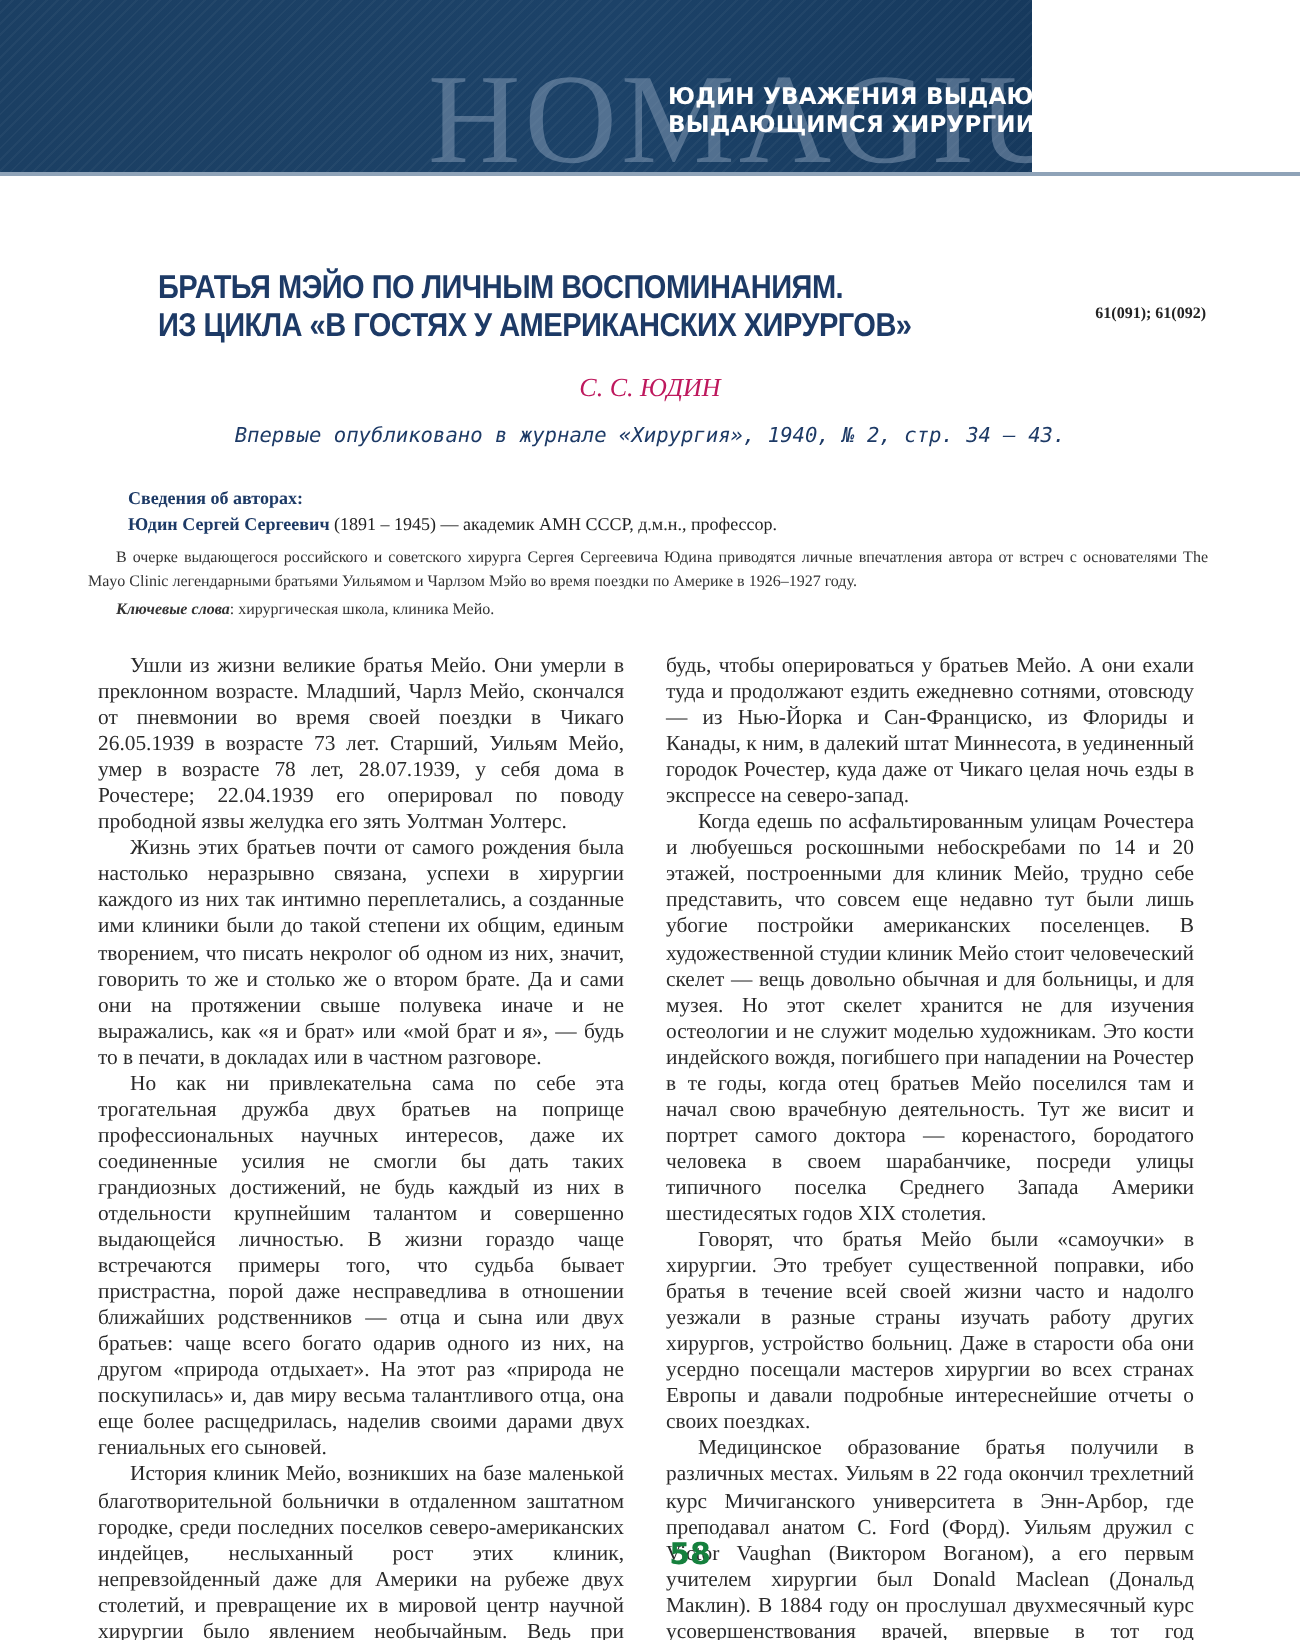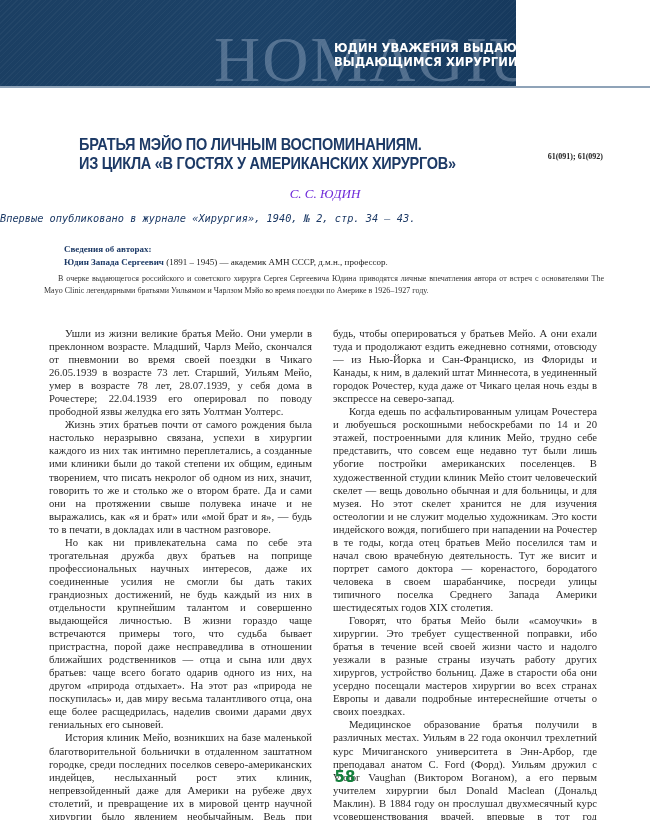--- a/index.html
+++ b/index.html
@@ -29,24 +29,24 @@
   .udc { position: absolute; right: 47px; top: 116px; font-size: 8px; font-weight: bold; color: #222; font-family: "Liberation Serif", serif; margin-top: 36px; }
 
   .title {
     position: absolute; left: 79px; top: 135px;
     font-family: "Liberation Sans", sans-serif; font-weight: bold; font-size: 16.5px;
     color: #1d3a66; line-height: 19px; letter-spacing: -0.3px;
     transform: scaleX(0.88); transform-origin: left top;
   }
   .title div { white-space: nowrap; }
 
-  .author { position: absolute; left: 0; width: 650px; top: 186px; text-align: center; font-style: italic; font-size: 13px; color: #6d28d9; }
+  .author { position: absolute; left: 0; width: 650px; top: 186px; text-align: center; font-style: italic; font-size: 13px; color: #be185d; }
 
   .published {
-    position: absolute; left: 0; width: 650px; top: 212px; text-align: left;
+    position: absolute; left: 0; width: 650px; top: 212px; text-align: center;
     font-family: "DejaVu Sans Mono", monospace; font-style: italic; font-size: 10.3px;
     color: #1d3a66;
   }
 
   .info { position: absolute; left: 64px; top: 243px; font-size: 9px; line-height: 13px; color: #222; }
   .info .info-heading { font-weight: bold; color: #1d3a66; }
   .info .author-name { font-weight: bold; color: #1d3a66; }
 
   .abstract { position: absolute; left: 44px; top: 273px; width: 560px; font-size: 8px; line-height: 11.5px; color: #333; font-family: Liberation Serif, serif; }
   .abstract p { margin: 0; text-indent: 14px; text-align: justify; }
@@ -86,26 +86,29 @@
   <div>ИЗ ЦИКЛА «В ГОСТЯХ У АМЕРИКАНСКИХ ХИРУРГОВ»</div>
 </h1>
 
 <div class="author">С. С. ЮДИН</div>
 
 <div class="published">Впервые опубликовано в журнале «Хирургия», 1940, № 2, стр. 34 – 43.</div>
 
 <section class="info">
   <div class="info-heading">Сведения об авторах:</div>
   <div>
-    <span class="author-name">Юдин Запада Сергеевич</span><span> (1891 – 1945) — академик АМН СССР, д.м.н., профессор.</span>
+    <span class="author-name">Юдин Сергей Сергеевич</span><span> (1891 – 1945) — академик АМН СССР, д.м.н., профессор.</span>
   </div>
 </section>
 
 <section class="abstract">
   <p>В очерке выдающегося российского и советского хирурга Сергея Сергеевича Юдина приводятся личные впечатления автора от встреч с основателями The Mayo Clinic легендарными братьями Уильямом и Чарлзом Мэйо во время поездки по Америке в 1926–1927 году.</p>
+  <p class="keywords">
+    <span class="kw-label">Ключевые слова</span><span>: хирургическая школа, клиника Мейо.</span>
+  </p>
 </section>
 
 <article class="col col-left">
   <p>Ушли из жизни великие братья Мейо. Они умерли в преклонном возрасте. Младший, Чарлз Мейо, скончался от пневмонии во время своей поездки в Чикаго 26.05.1939 в возрасте 73 лет. Старший, Уильям Мейо, умер в возрасте 78 лет, 28.07.1939, у себя дома в Рочестере; 22.04.1939 его оперировал по поводу прободной язвы желудка его зять Уолтман Уолтерс.</p>
   <p>Жизнь этих братьев почти от самого рождения была настолько неразрывно связана, успехи в хирургии каждого из них так интимно переплетались, а созданные ими клиники были до такой степени их общим, единым творением, что писать некролог об одном из них, значит, говорить то же и столько же о втором брате. Да и сами они на протяжении свыше полувека иначе и не выражались, как «я и брат» или «мой брат и я», — будь то в печати, в докладах или в частном разговоре.</p>
   <p>Но как ни привлекательна сама по себе эта трогательная дружба двух братьев на поприще профессиональных научных интересов, даже их соединенные усилия не смогли бы дать таких грандиозных достижений, не будь каждый из них в отдельности крупнейшим талантом и совершенно выдающейся личностью. В жизни гораздо чаще встречаются примеры того, что судьба бывает пристрастна, порой даже несправедлива в отношении ближайших родственников — отца и сына или двух братьев: чаще всего богато одарив одного из них, на другом «природа отдыхает». На этот раз «природа не поскупилась» и, дав миру весьма талантливого отца, она еще более расщедрилась, наделив своими дарами двух гениальных его сыновей.</p>
   <p>История клиник Мейо, возникших на базе маленькой благотворительной больнички в отдаленном заштатном городке, среди последних поселков северо-американских индейцев, неслыханный рост этих клиник, непревзойденный даже для Америки на рубеже двух столетий, и превращение их в мировой центр научной хирургии было явлением необычайным. Ведь при страшной конкуренции и обилии хороших больниц и замечательных хирургов в любых городах Америки трудно было заставить расчетливых американцев надолго уезжать за сотни</p>
 </article>
 
 <article class="col col-right">

